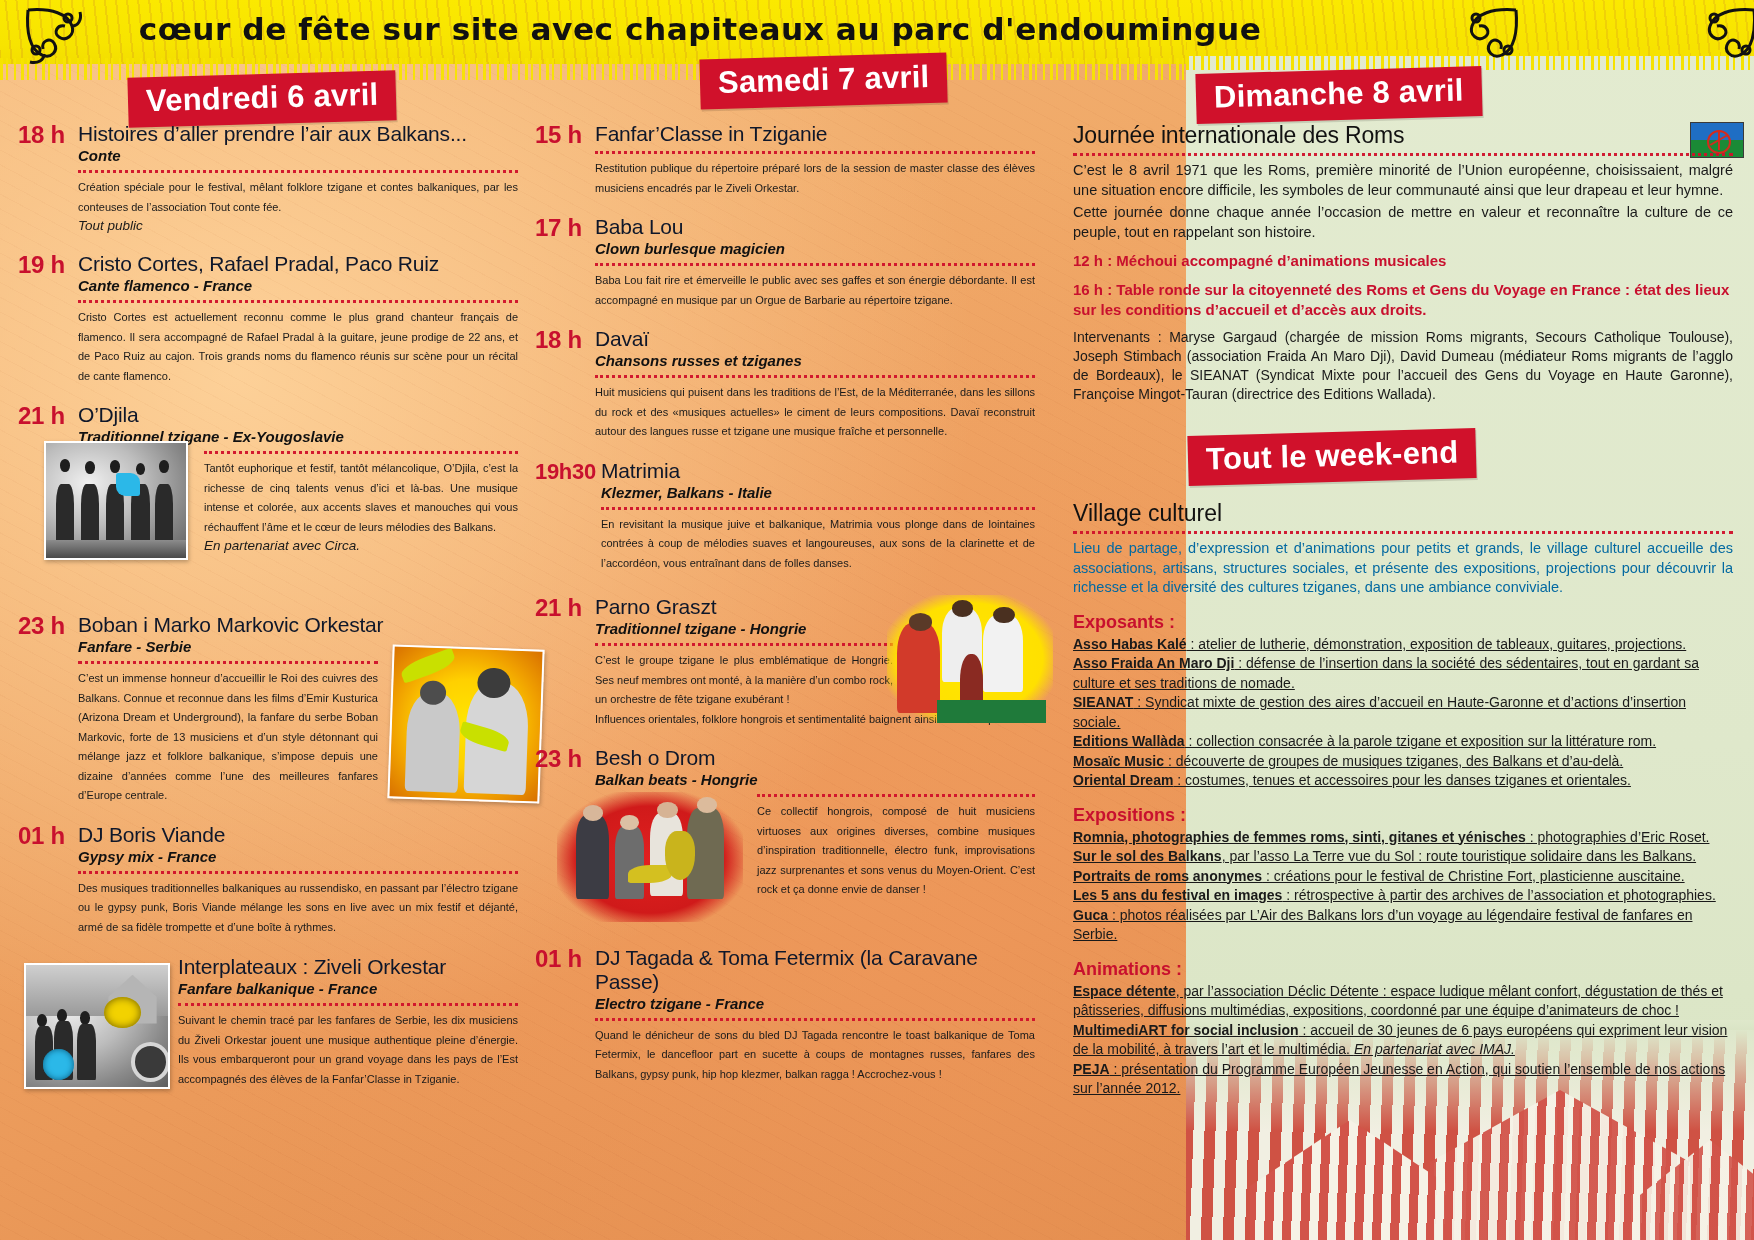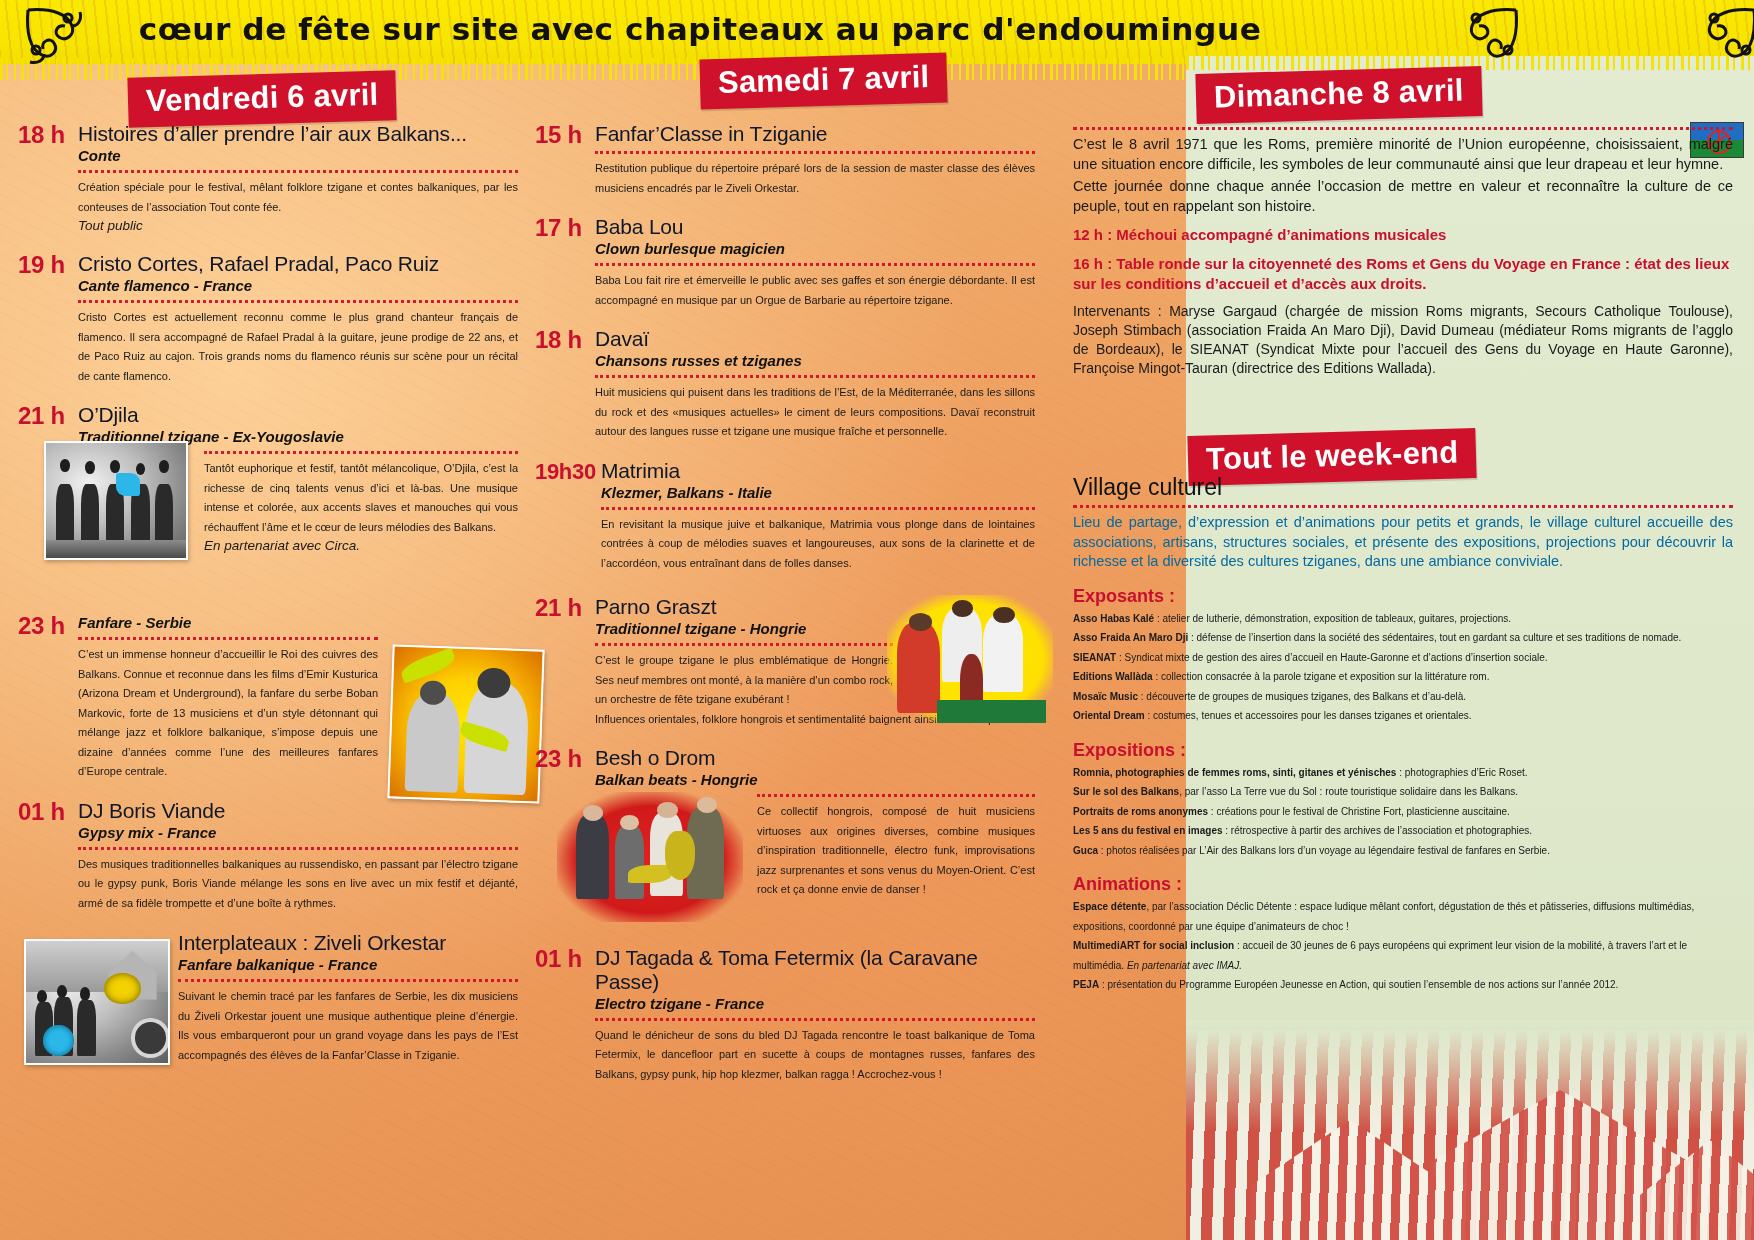--- a/index.html
+++ b/index.html
@@ -174,21 +174,21 @@
   .flag .wheel:after{transform:rotate(60deg);}
 
   
   .sun-title{
     font-size:23px;line-height:26px;color:#111;letter-spacing:-.2px;
   }
   .sun-p{font-size:14.5px;line-height:19.5px;color:#1a1a1a;text-align:justify;margin-top:3px;}
   .sun-red{color:#c8102e;font-weight:bold;font-size:15px;line-height:20px;margin-top:9px;}
   .sun-small{font-size:14px;line-height:19px;color:#1a1a1a;text-align:justify;margin-top:8px;}
   .sec-head{color:#c8102e;font-weight:bold;font-size:18px;margin:14px 0 2px 0;}
-  .li{font-size:10px;line-height:19.5px;color:#1a1a1a;}
+  .li{font-size:14px;line-height:19.5px;color:#1a1a1a;text-decoration:underline;}
   .li b{font-weight:bold;}
   .li i{font-style:italic;}
 
   .vc-title{font-size:23px;line-height:26px;color:#111;}
   .vc-p{font-size:14.5px;line-height:19.5px;color:#0369a1;text-align:justify;margin-top:3px;}
 </style>
 </head>
 <body>
 
 <div id="poster">
@@ -303,20 +303,21 @@
           <div style="position:absolute;left:50%;top:26%;width:17%;height:20%;background:#2bb8e8;border-radius:10% 40% 10% 40%;"></div>
           <div style="position:absolute;left:0;bottom:0;width:100%;height:16%;background:linear-gradient(180deg,#8c8c8c,#4a4a4a);"></div>
         </div>
       </div>
     </div>
 
     <div class="event" style="margin-top:58px;">
       <div class="ev-head">
         <div class="ev-time">23 h</div>
         <div class="ev-body">
+          <div class="ev-title">Boban i Marko Markovic Orkestar</div>
           <div class="ev-sub">Fanfare - Serbie</div>
           <div class="dotline" style="width:300px"></div>
           <div class="ev-desc" style="width:300px">C’est un immense honneur d’accueillir le Roi des cuivres des Balkans. Connue et reconnue dans les films d’Emir Kusturica (Arizona Dream et Underground), la fanfare du serbe Boban Markovic, forte de 13 musiciens et d’un style détonnant qui mélange jazz et folklore balkanique, s’impose depuis une dizaine d’années comme l’une des meilleures fanfares d’Europe centrale.</div>
         </div>
       </div>
       <div class="photo" style="left:372px;top:34px;width:148px;height:150px;transform:rotate(2deg);">
         <div class="ph-in ph-yellowglow" style="position:relative;">
           <div style="position:absolute;left:10%;top:30%;width:36%;height:66%;background:#c9c9c9;border-radius:40% 40% 6% 6%;"></div>
           <div style="position:absolute;left:18%;top:22%;width:18%;height:16%;background:#4d4d4d;border-radius:50%;"></div>
           <div style="position:absolute;left:50%;top:22%;width:42%;height:74%;background:#d6d6d6;border-radius:40% 40% 6% 6%;"></div>
@@ -478,20 +479,21 @@
       </div>
     </div>
 
   </div>
 
   <div class="flag">
       <div class="wheel"></div>
     </div>
 
   <div class="col col-sun">
+    <div class="sun-title">Journée internationale des Roms</div>
     <div class="dotline"></div>
     <div class="sun-p">C’est le 8 avril 1971 que les Roms, première minorité de l’Union européenne, choisissaient, malgré une situation encore difficile, les symboles de leur communauté ainsi que leur drapeau et leur hymne.</div>
     <div class="sun-p">Cette journée donne chaque année l’occasion de mettre en valeur et reconnaître la culture de ce peuple, tout en rappelant son histoire.</div>
     <div class="sun-red">12 h : Méchoui accompagné d’animations musicales</div>
     <div class="sun-red">16 h : Table ronde sur la citoyenneté des Roms et Gens du Voyage en France : état des lieux sur les conditions d’accueil et d’accès aux droits.</div>
     <div class="sun-small">Intervenants : Maryse Gargaud (chargée de mission Roms migrants, Secours Catholique Toulouse), Joseph Stimbach (association Fraida An Maro Dji), David Dumeau (médiateur Roms migrants de l’agglo de Bordeaux), le SIEANAT (Syndicat Mixte pour l’accueil des Gens du Voyage en Haute Garonne), Françoise Mingot-Tauran (directrice des Editions Wallada).</div>
 
     <div style="height:96px"></div>
 
     <div class="vc-title">Village culturel</div>

